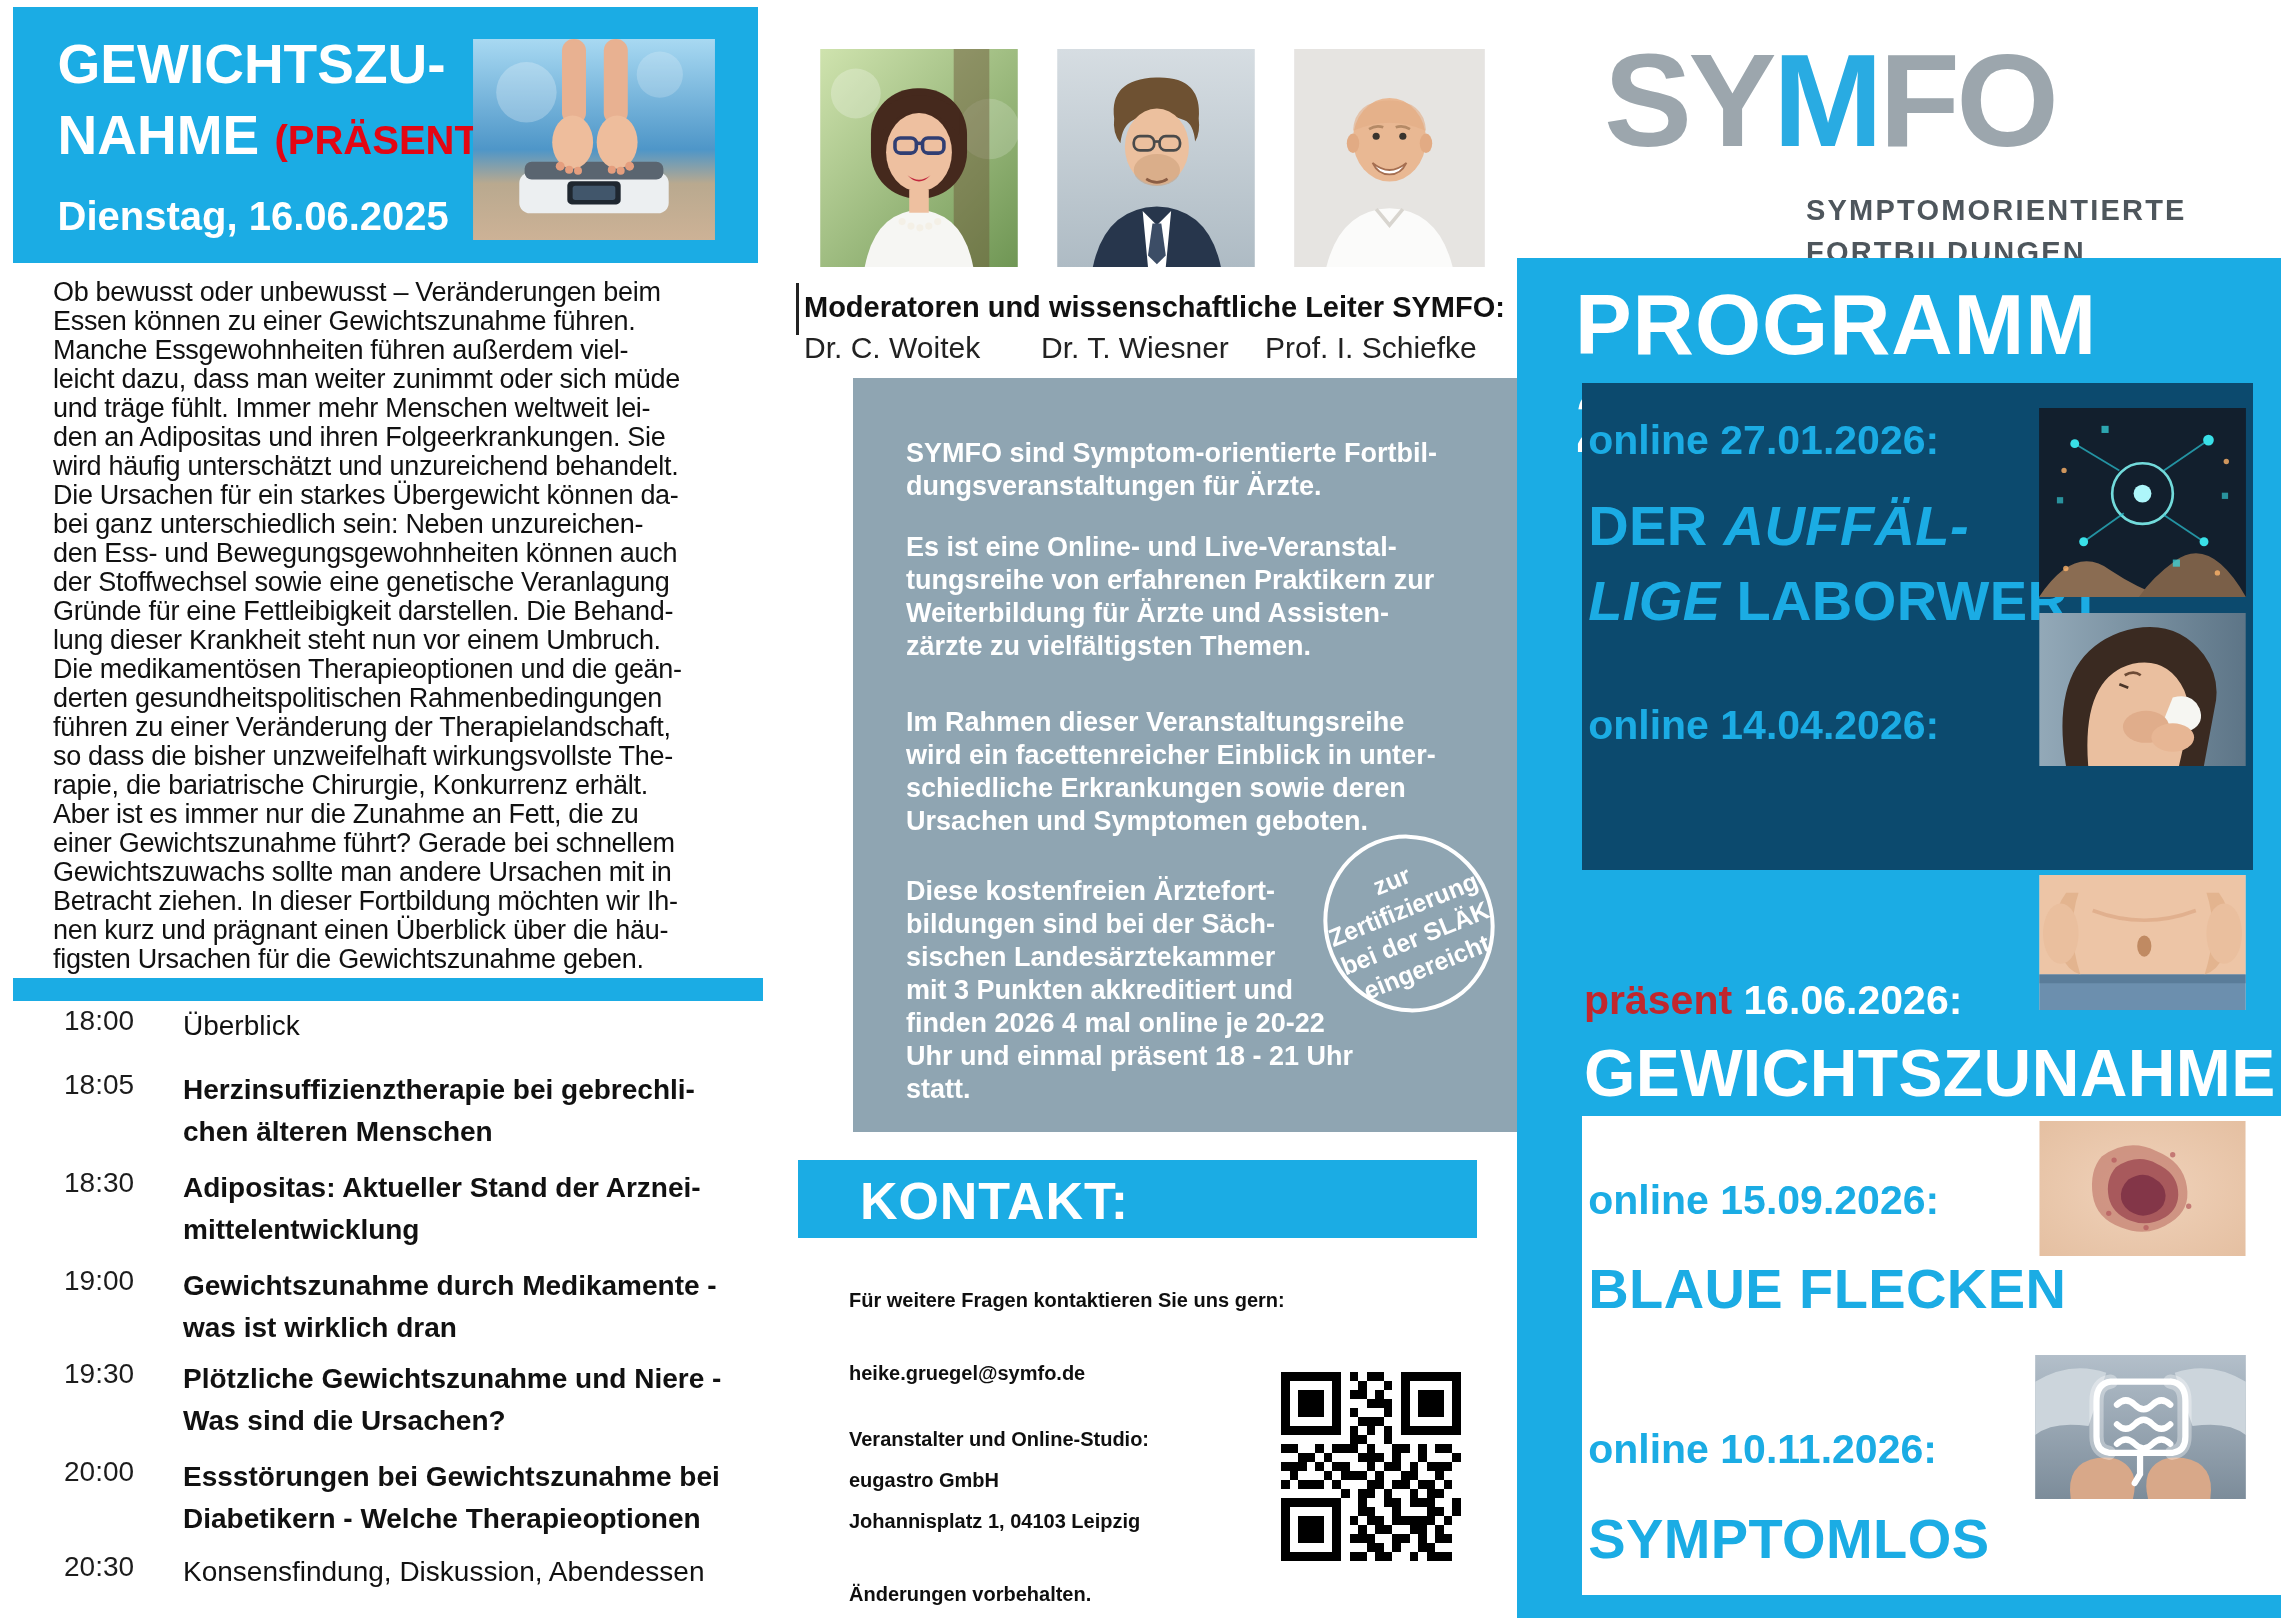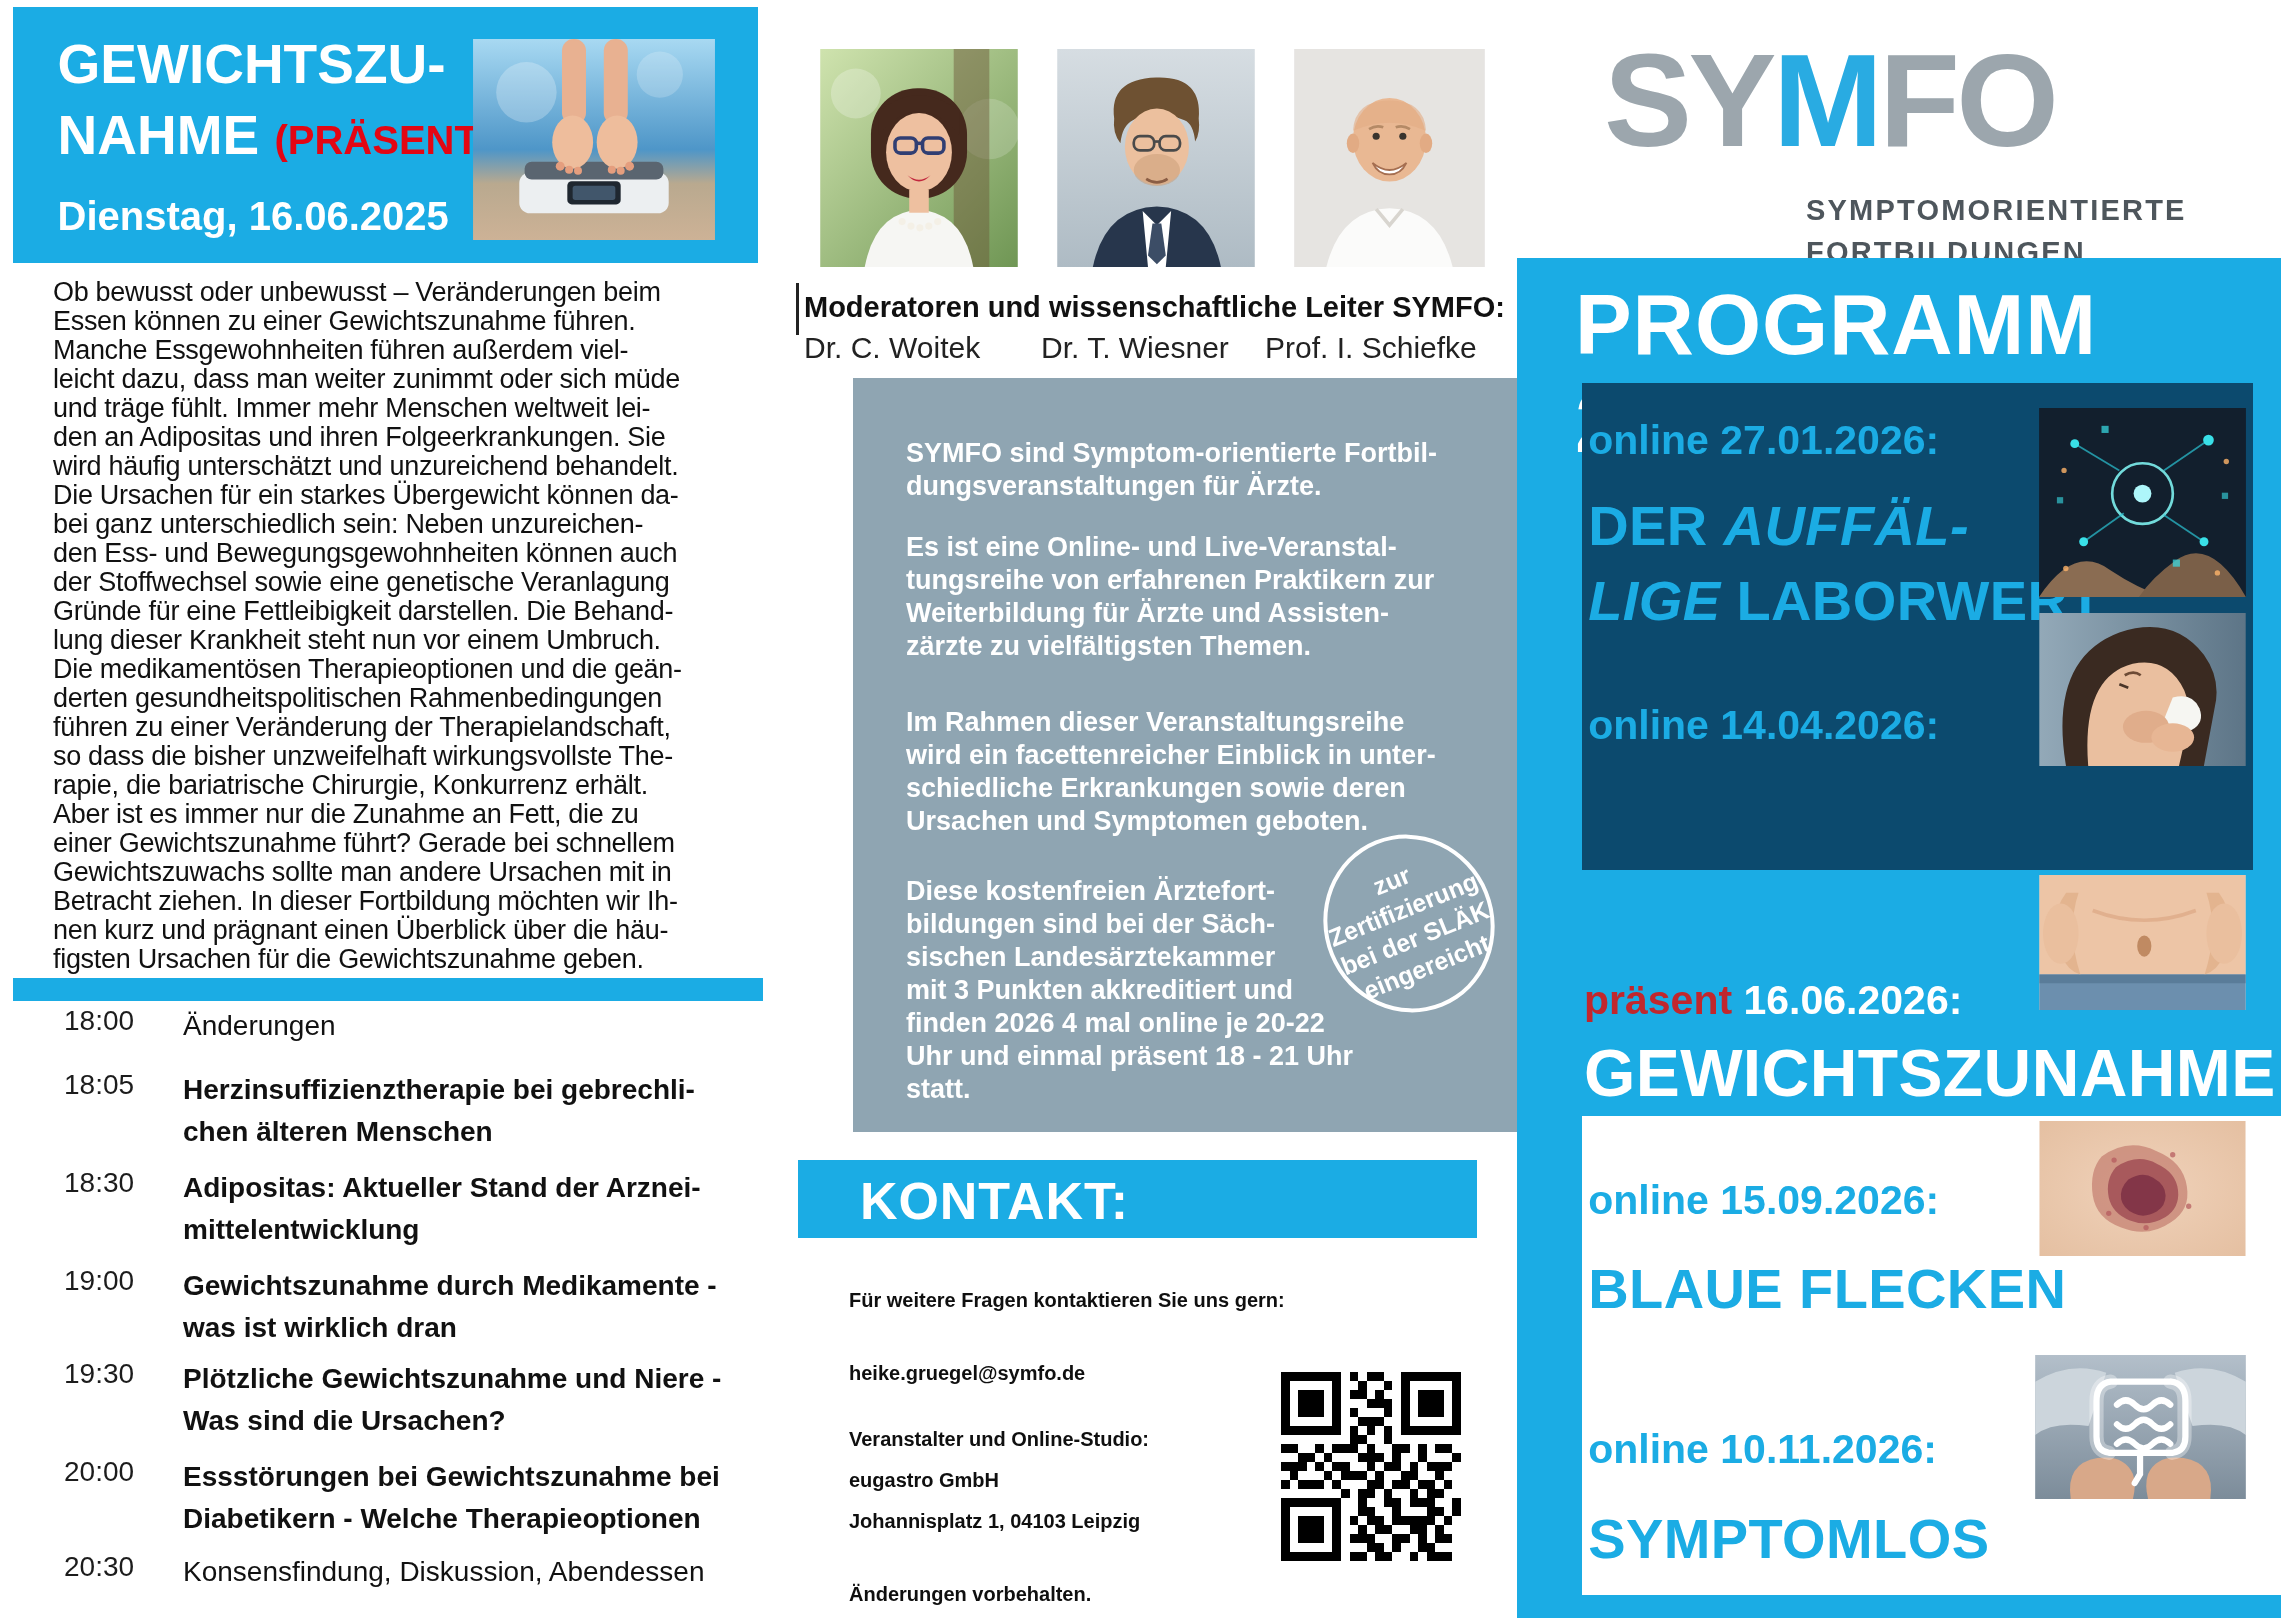--- a/index.html
+++ b/index.html
@@ -96,21 +96,21 @@
 Gewichtszuwachs sollte man andere Ursachen mit in
 Betracht ziehen. In dieser Fortbildung möchten wir Ih-
 nen kurz und prägnant einen Überblick über die häu-
 figsten Ursachen für die Gewichtszunahme geben.</div>
 
   <div class="abs cyan-bg" style="left:12.5px;top:978px;width:750px;height:23px"></div>
 
   <div class="abs" style="left:0;top:0">
     <div>
       <span class="sched-time" style="top:1005px">18:00</span>
-      <span class="sched-title pre" style="top:1005px">Änderungen</span>
+      <span class="sched-title pre" style="top:1005px">Überblick</span>
     </div>
     <div>
       <span class="sched-time" style="top:1069px">18:05</span>
       <span class="sched-title pre b" style="top:1069px">Herzinsuffizienztherapie bei gebrechli-
 chen älteren Menschen</span>
     </div>
     <div>
       <span class="sched-time" style="top:1167px">18:30</span>
       <span class="sched-title pre b" style="top:1167px">Adipositas: Aktueller Stand der Arznei-
 mittelentwicklung</span>

